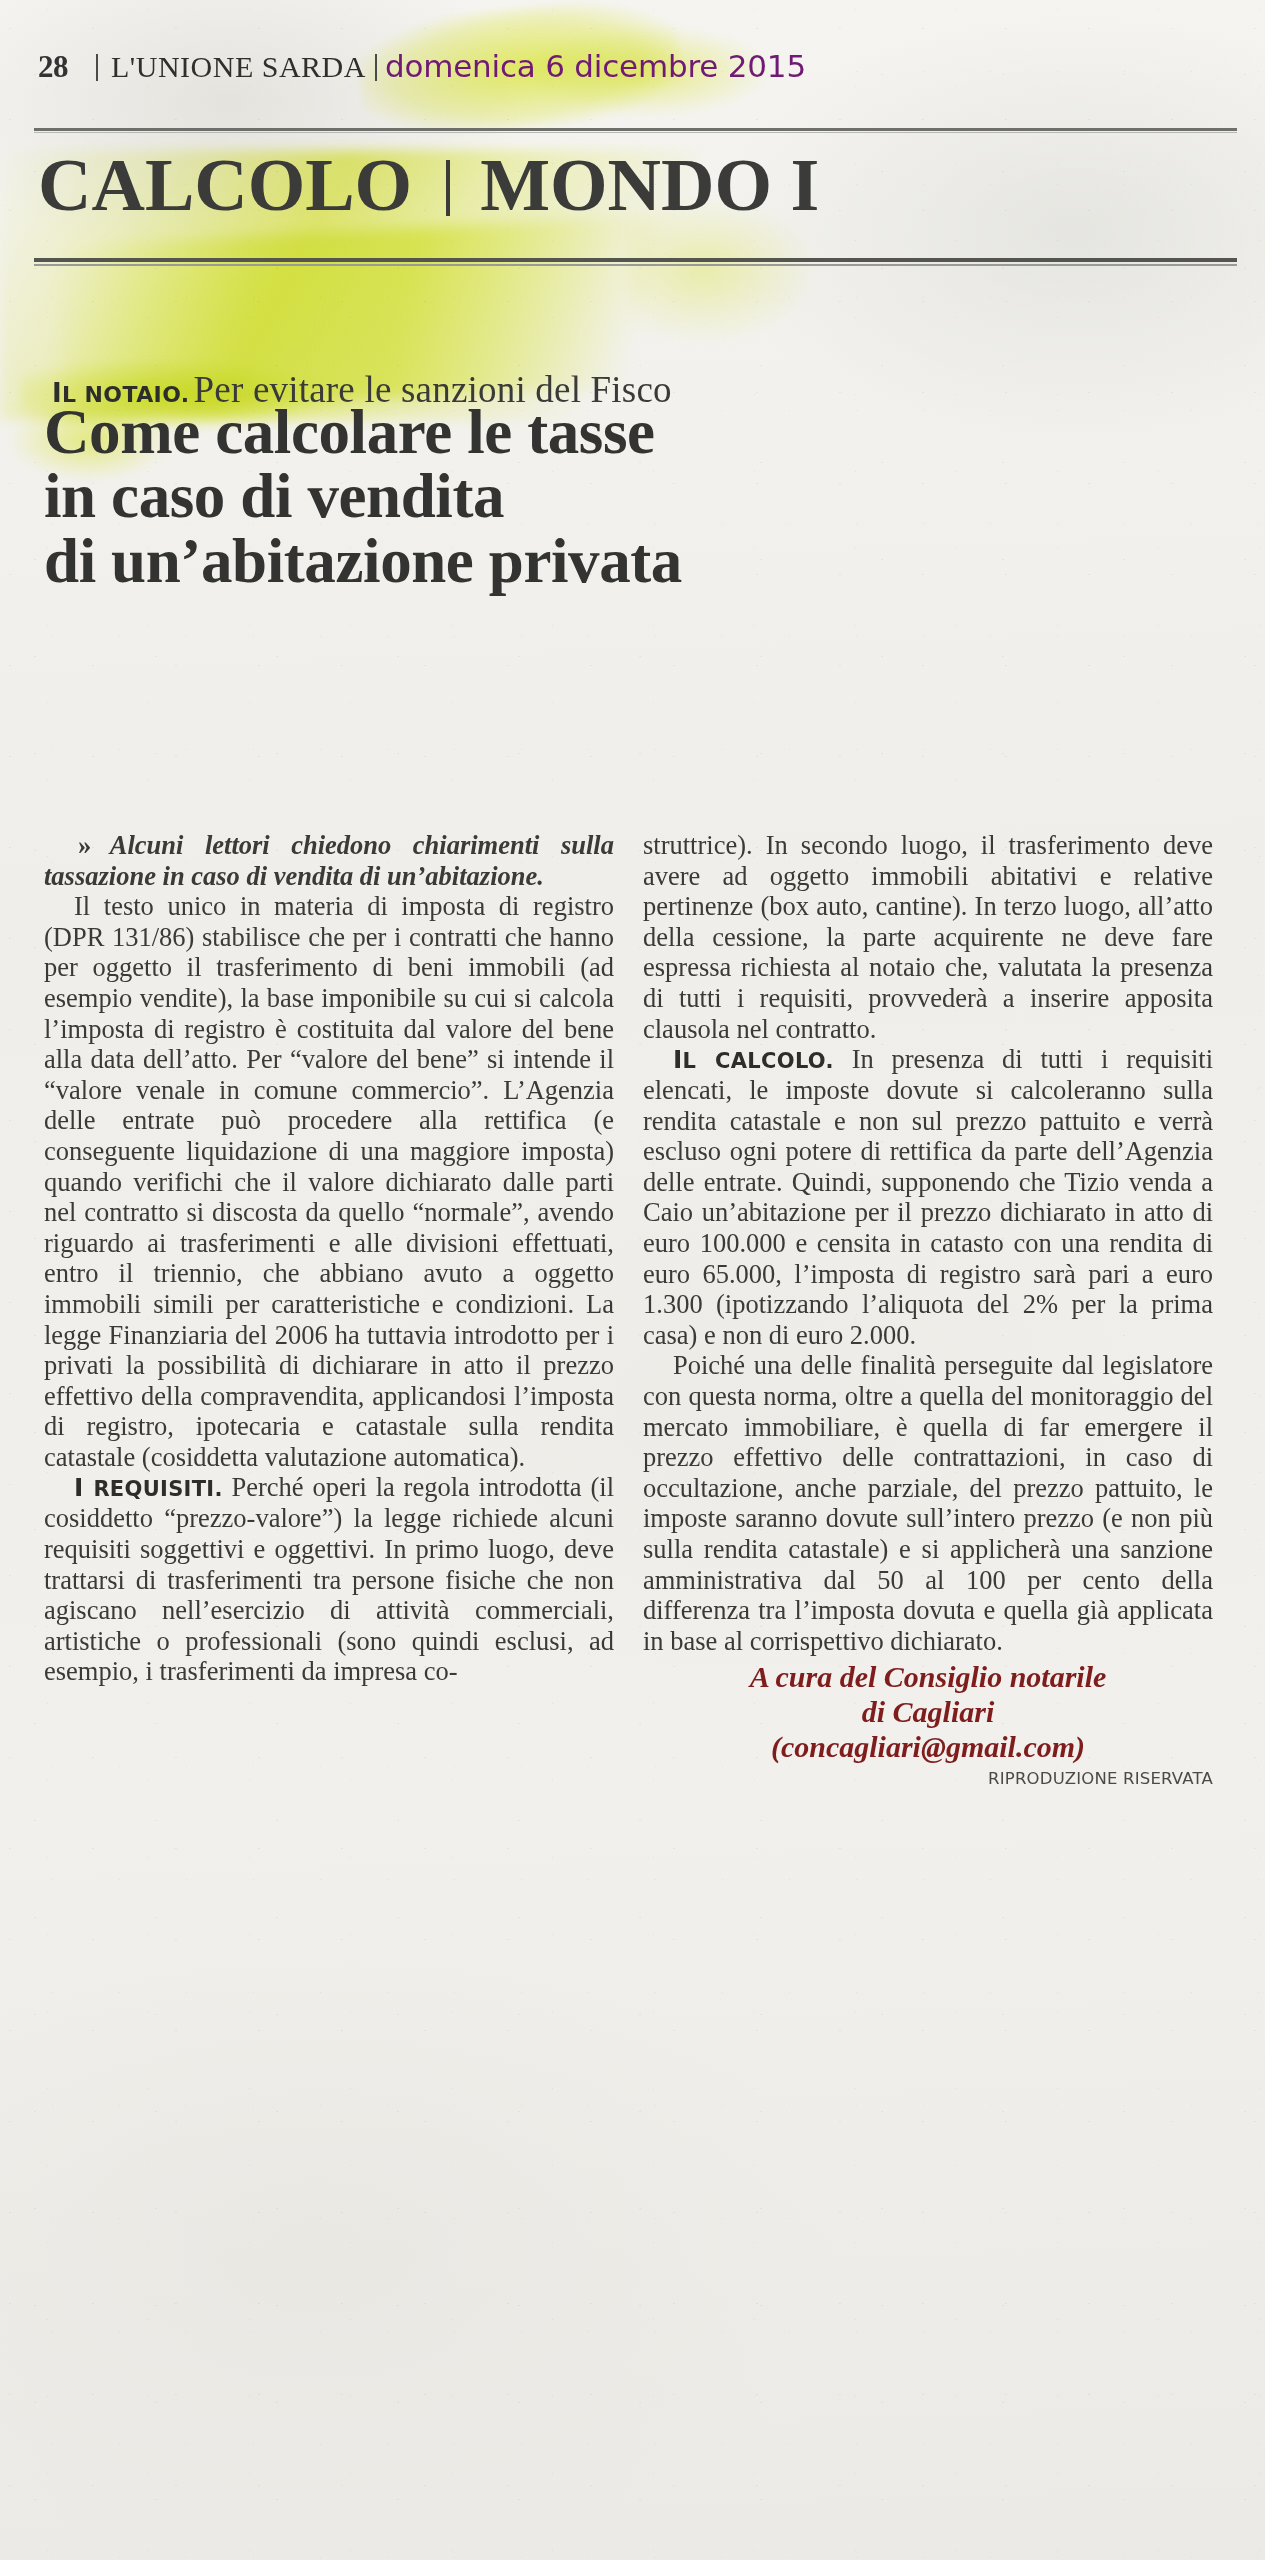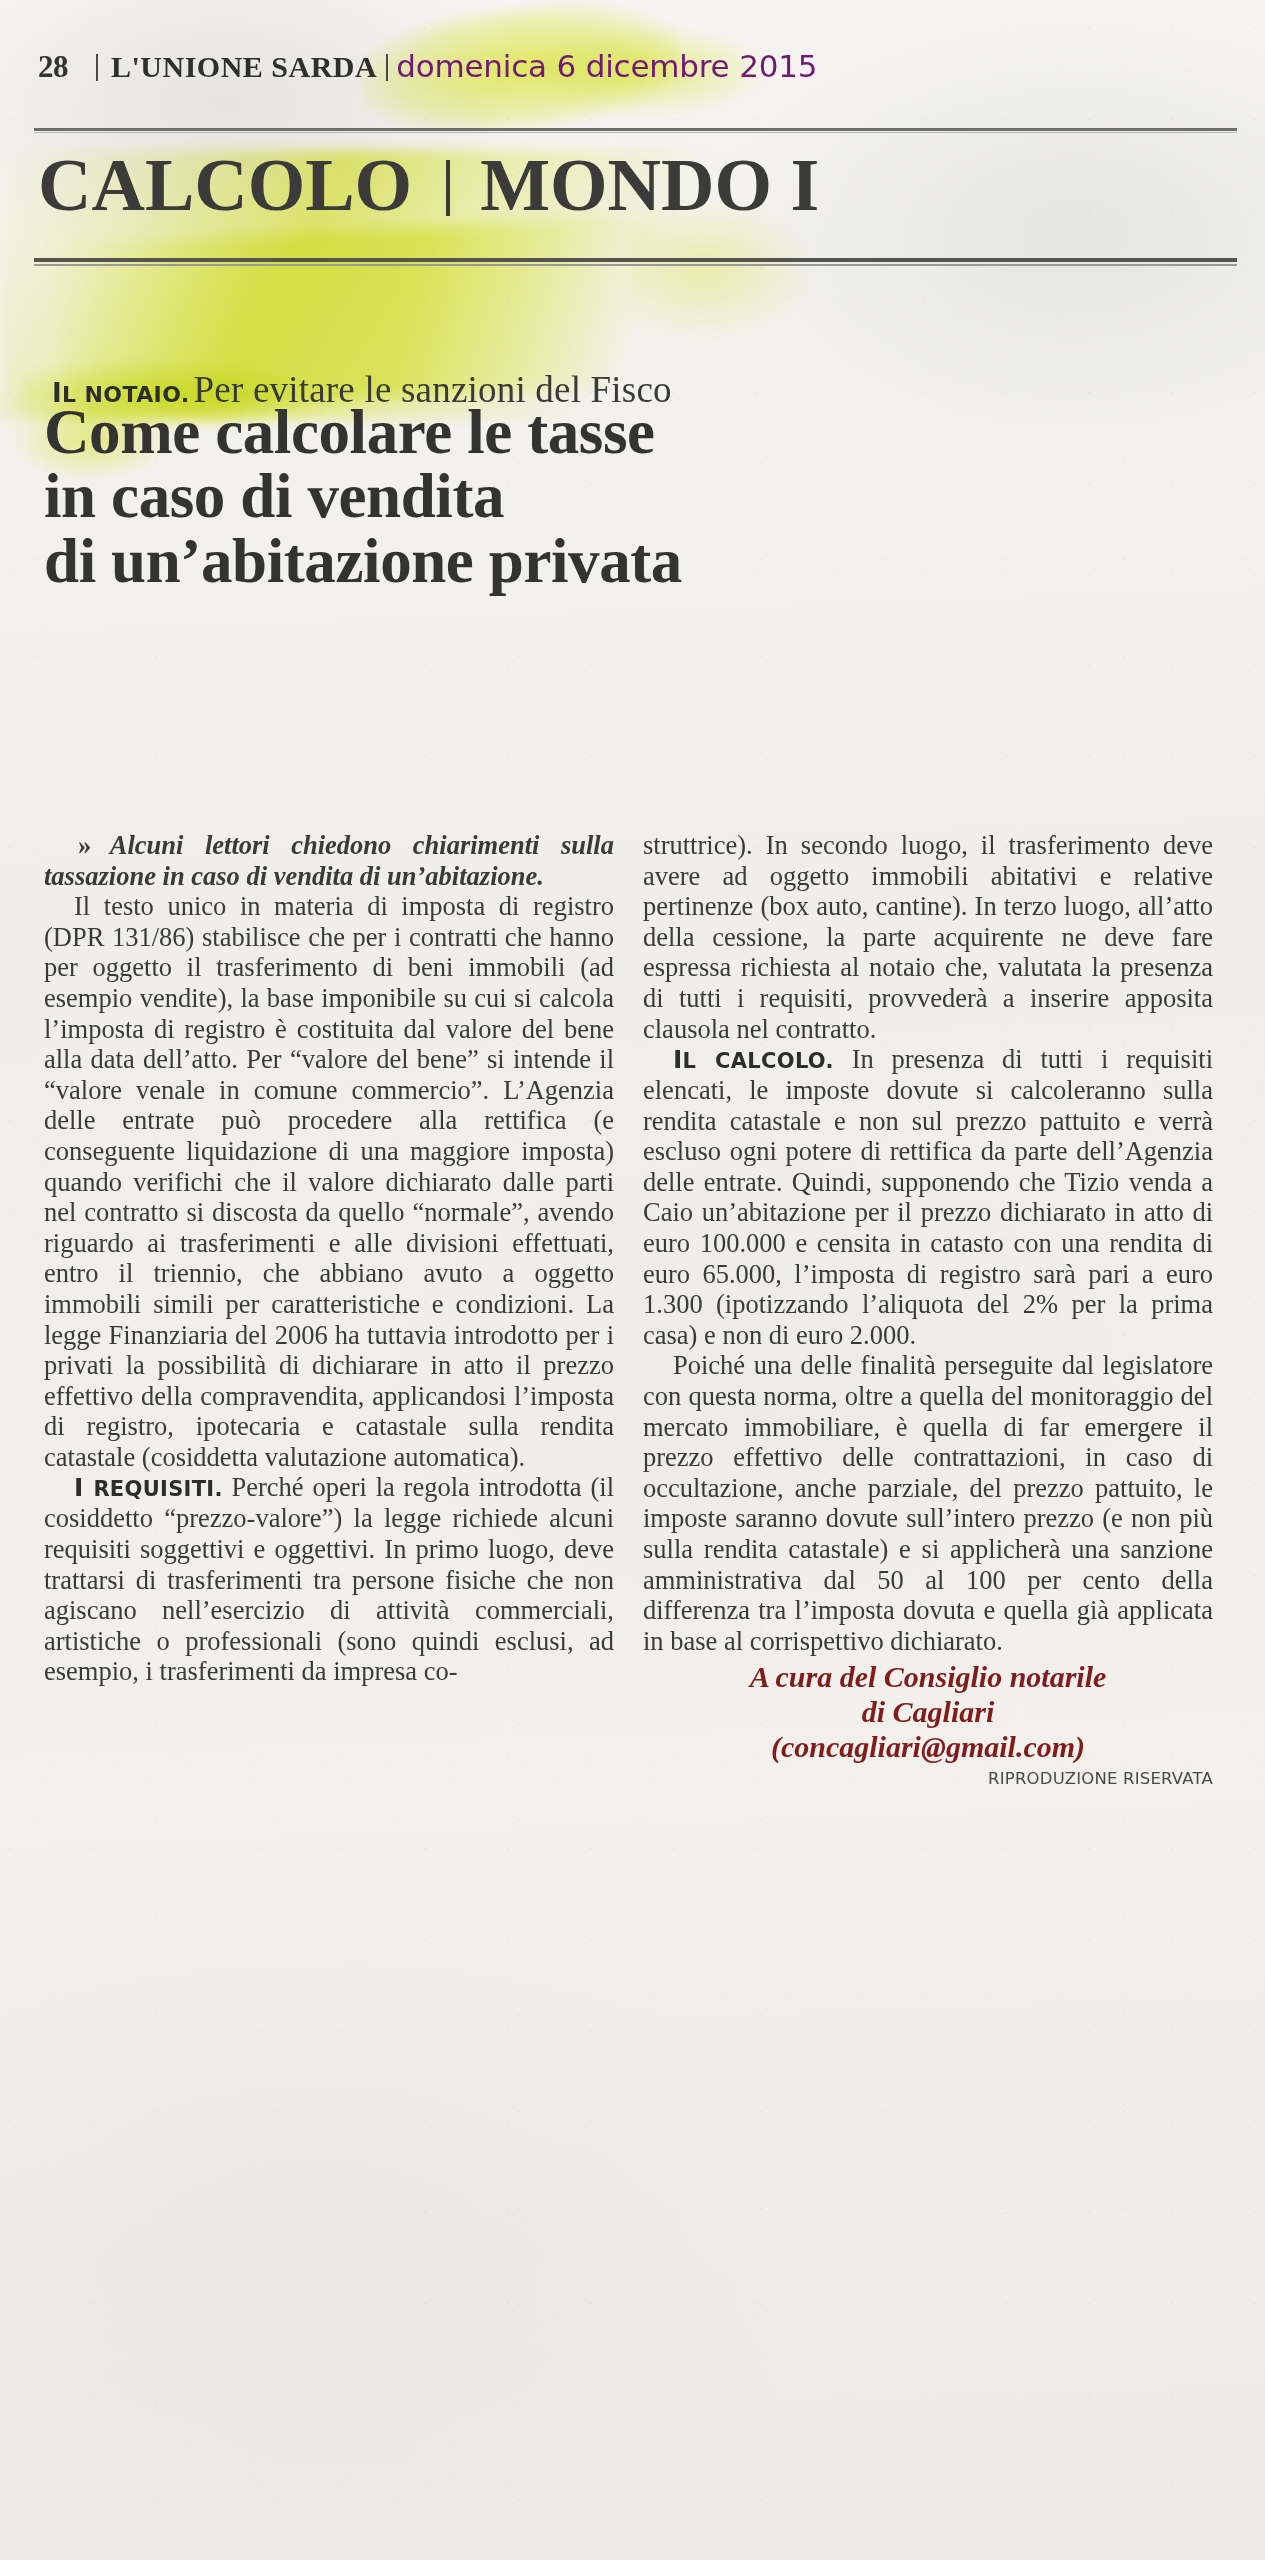--- a/index.html
+++ b/index.html
@@ -56,21 +56,21 @@
     font-family:"Liberation Serif", serif;
     font-weight:bold;font-size:31px;letter-spacing:-0.5px;color:#333;
   }
   .mh-sep{
     display:inline-block;width:2px;height:27px;background:#4a4a48;
     margin:0 13px 0 28px;position:relative;top:4px;
   }
   .mh-sep.s2{margin:0 8px 0 9px;}
   .mh-title{
     font-family:"Liberation Serif", serif;
-    font-weight:bold;font-size:30px;letter-spacing:.5px;color:#2f2f2d;
+    font-weight:normal;font-size:30px;letter-spacing:.5px;color:#2f2f2d;
     white-space:nowrap;
   }
   .mh-date{
     font-family:"DejaVu Sans", sans-serif;
     font-size:31px;color:#701a75;letter-spacing:-.2px;white-space:nowrap;
   }
   .rule-a{position:absolute;left:34px;right:28px;top:128px;height:3px;background:#6e6e6b;}
   .rule-a:after{content:"";position:absolute;left:0;right:0;top:4px;height:1px;background:#b8b8b4;}
 
   

